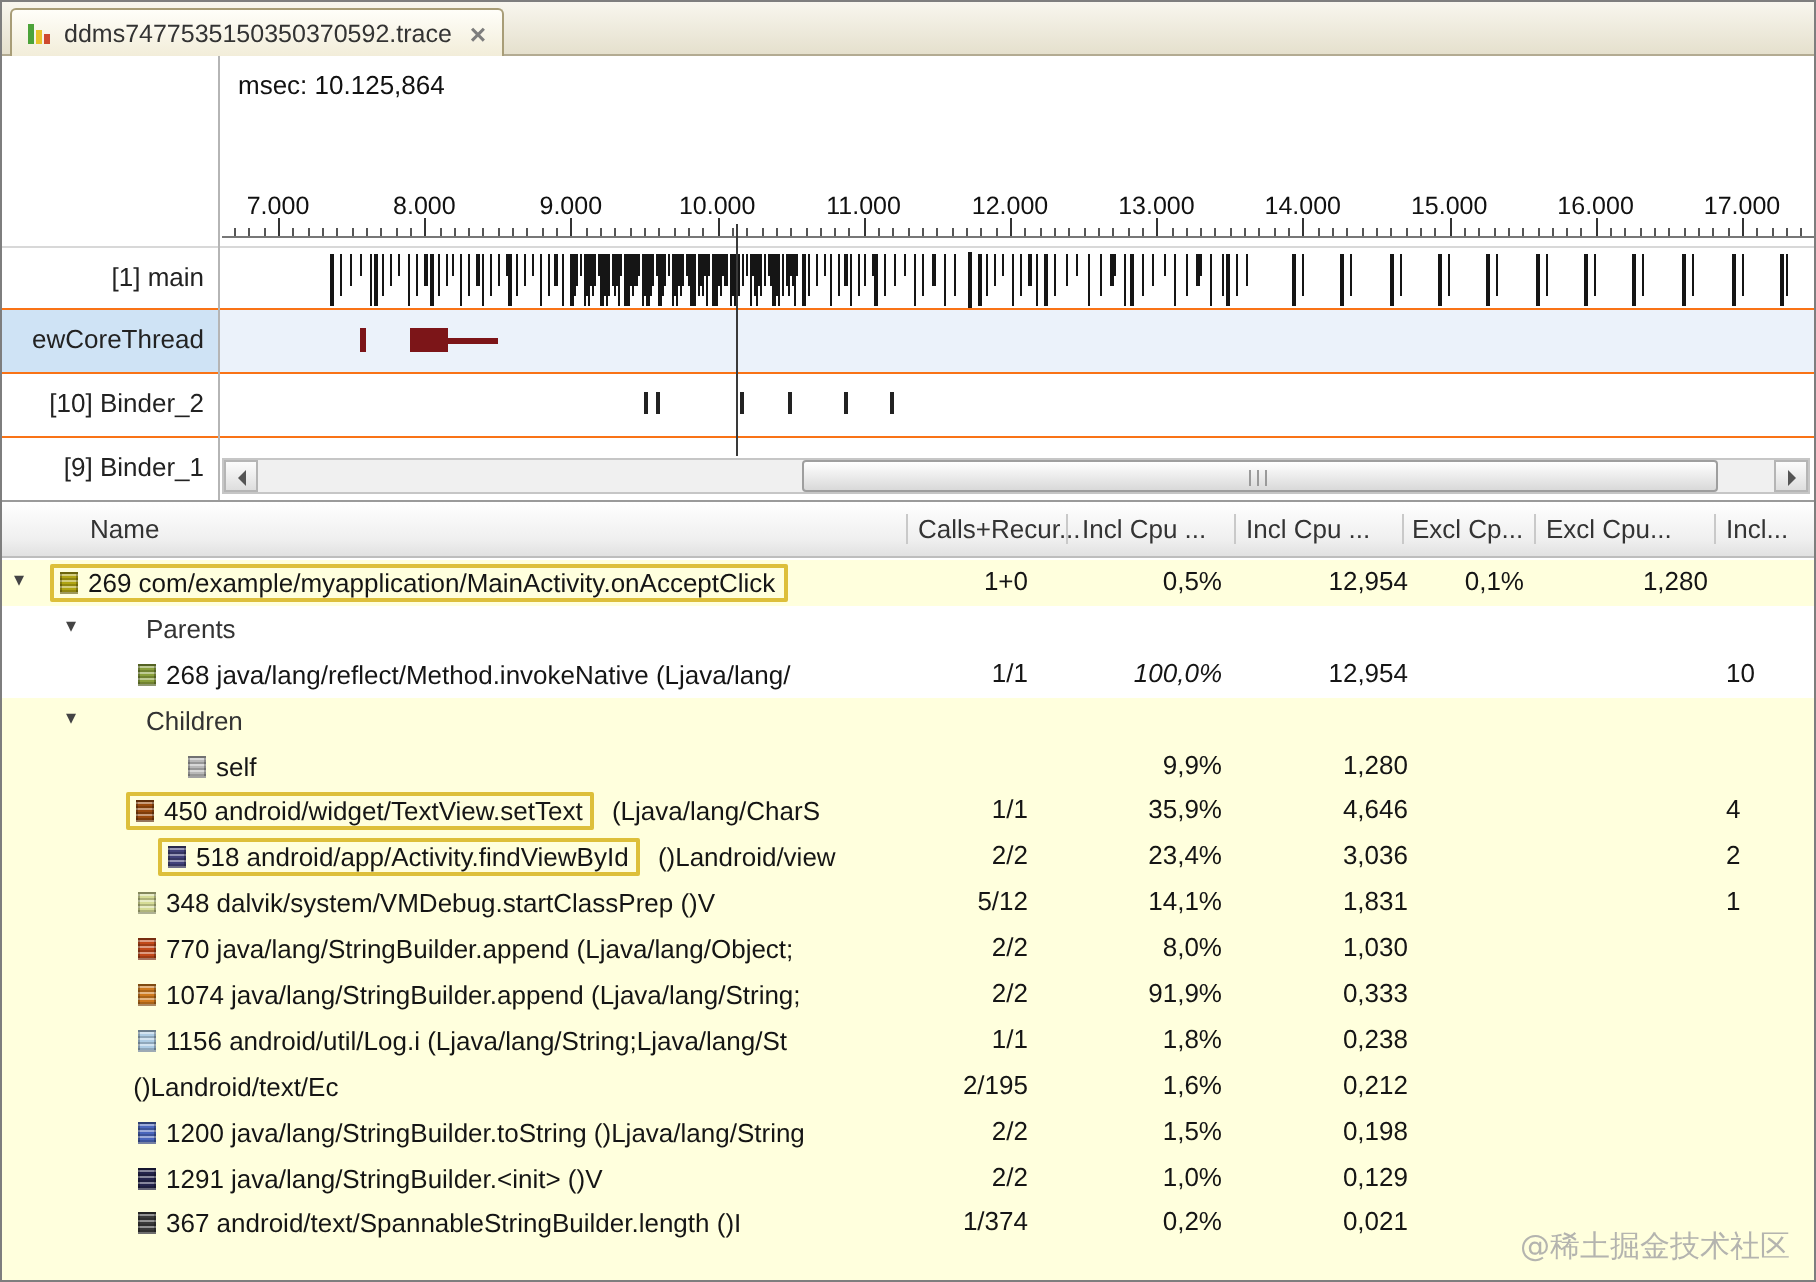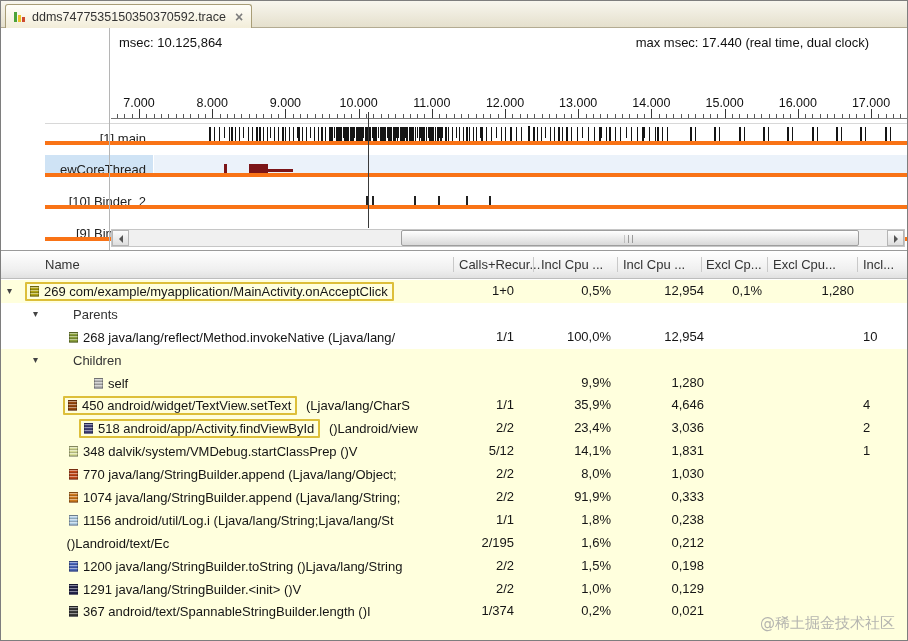--- a/index.html
+++ b/index.html
@@ -26,21 +26,21 @@
   .timeline{position:absolute;left:0;top:27px;width:100%;height:223px;background:#fff;
     border-bottom:1px solid #9a9a9a;overflow:hidden;}
   .tl-msec{position:absolute;left:118px;top:7px;font-size:13px;color:#111;}
   .tl-max{position:absolute;right:38px;top:7px;font-size:13px;color:#111;}
   .tl-divider{position:absolute;left:108px;top:0;bottom:0;width:1px;background:#b5b5b5;z-index:3;}
   .ruler{position:absolute;left:0;top:0;right:0;height:95px;}
   .rlabel{position:absolute;top:68px;transform:translateX(-50%);font-size:12.5px;color:#111;white-space:nowrap;}
   .rbase{position:absolute;left:110px;right:0;top:90px;height:1px;background:#777;}
   .rtick{position:absolute;top:86px;width:1px;height:4px;background:#555;}
   .rtick.maj{top:81px;height:9px;background:#333;}
-  .tl-row{position:absolute;left:0;right:0;height:22px;border-bottom:4px solid #f97316;margin-left:44px;}
+  .tl-row{position:absolute;left:0;right:0;height:32px;border-bottom:1px solid #f97316;}
   .tl-row.first{border-top:1px solid #d8d8d8;}
   .tl-label{position:absolute;left:0;top:0;width:108px;height:100%;line-height:30px;
     text-align:right;padding-right:7px;font-size:13px;color:#222;background:#fff;overflow:hidden;}
   .tl-canvas{position:absolute;left:109px;right:0;top:0;height:100%;overflow:hidden;}
   .mk{position:absolute;display:block;}
   .tl-cursor{position:absolute;top:84px;height:116px;width:1px;background:#3a3a3a;z-index:4;}
   
   .hscroll{position:absolute;left:110px;right:2px;top:201px;height:18px;background:#f0f0f0;
     border:1px solid #c6c6c6;z-index:5;}
   .hs-btn{position:absolute;top:0;width:17px;height:16px;background:linear-gradient(#fcfcfc,#dedede);
@@ -88,21 +88,20 @@
           <i class="b2"></i>
           <i class="b3"></i>
         </span>
       <span class="tab-title">ddms7477535150350370592.trace</span>
       <span class="tab-close">×</span>
     </div>
   </div>
 
   <div class="timeline">
     <div class="tl-msec">msec: 10.125,864</div>
-    <div class="tl-max">max msec: 17.440 (real time, dual clock)</div>
     <div class="ruler" id="ruler">
         <div class="rlabel" style="left: 138px;">7.000</div>
         <div class="rlabel" style="left: 211.2px;">8.000</div>
         <div class="rlabel" style="left: 284.4px;">9.000</div>
         <div class="rlabel" style="left: 357.6px;">10.000</div>
         <div class="rlabel" style="left: 430.8px;">11.000</div>
         <div class="rlabel" style="left: 504px;">12.000</div>
         <div class="rlabel" style="left: 577.2px;">13.000</div>
         <div class="rlabel" style="left: 650.4px;">14.000</div>
         <div class="rlabel" style="left: 723.6px;">15.000</div>
@@ -502,21 +501,21 @@
           <div class="val" style="right: 145px;">0,1%</div>
           <div class="val" style="right: 53px;">1,280</div>
         </div>
         <div class="prow white">
           <div class="arrow" style="left: 32px;">▾</div>
           <div class="nwrap" style="left: 72px;"><div class="gname">Parents</div></div>
         </div>
         <div class="prow white">
           <div class="nwrap" style="left: 68px;"><div class="micon" style="background-color: rgb(138, 160, 60);"></div><div class="nm">268 java/lang/reflect/Method.invokeNative (Ljava/lang/</div></div>
           <div class="val" style="right: 393px;">1/1</div>
-          <div class="val" style="right: 296px;">100,0%</div>
+          <div class="val" style="right: 296px; font-style: italic;">100,0%</div>
           <div class="val" style="right: 203px;">12,954</div>
           <div class="val" style="left: 862px;">10</div>
         </div>
         <div class="prow">
           <div class="arrow" style="left: 32px;">▾</div>
           <div class="nwrap" style="left: 72px;"><div class="gname">Children</div></div>
         </div>
         <div class="prow">
           <div class="nwrap" style="left: 68px; margin-left: 25px;"><div class="micon" style="background-color: rgb(184, 184, 184);"></div><div class="nm">self</div></div>
           <div class="val" style="right: 296px;">9,9%</div>

